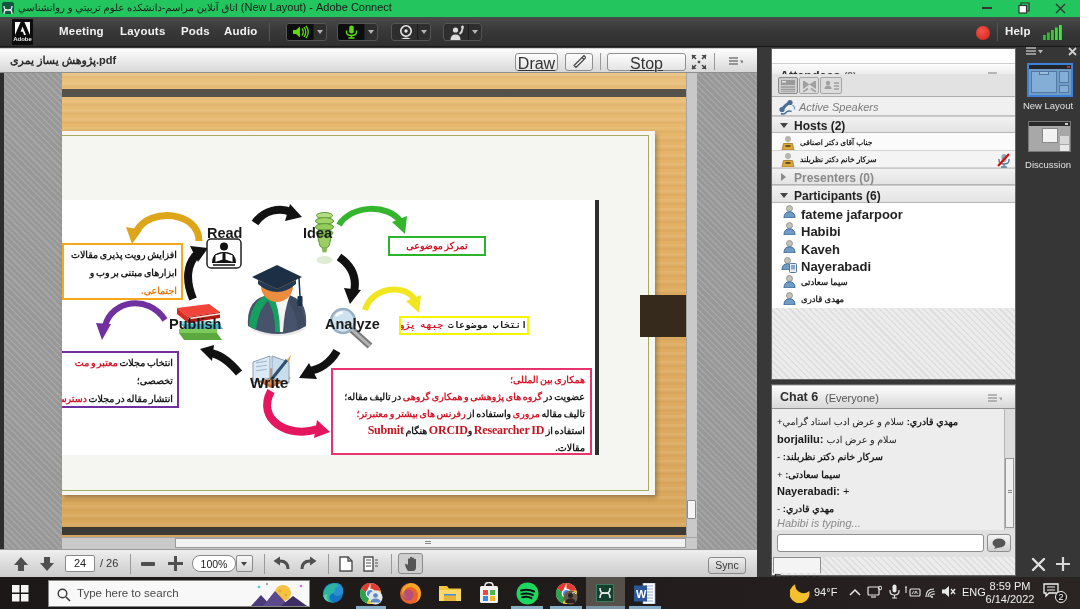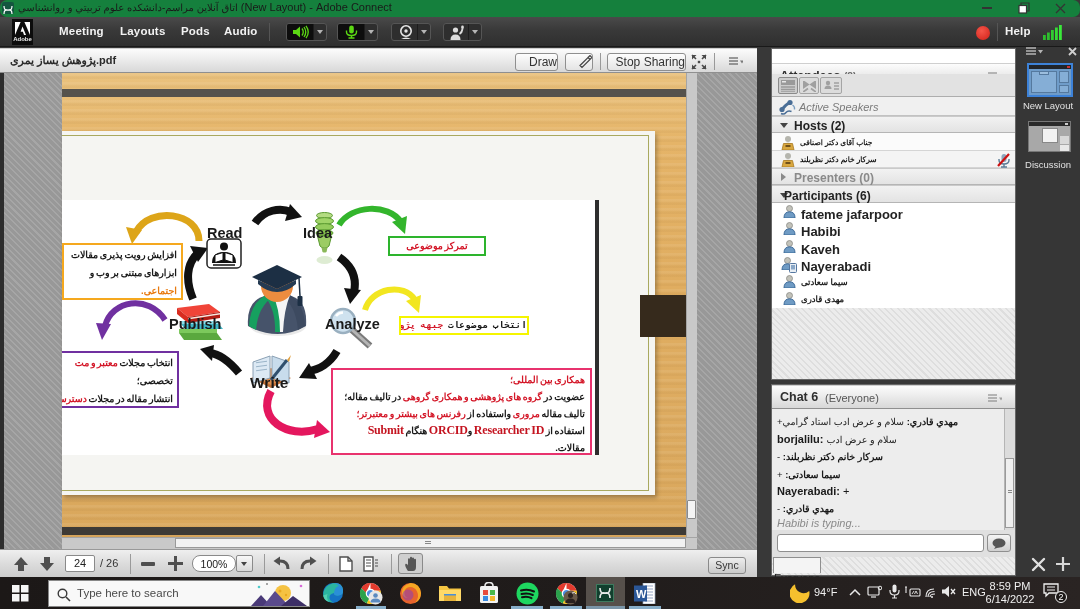--- a/index.html
+++ b/index.html
@@ -2,39 +2,39 @@
 <html><head>
 <meta charset="utf-8">
 <style>
 * { margin:0; padding:0; box-sizing:border-box; }
 html,body { width:1080px; height:609px; overflow:hidden; }
 body { font-family:"Liberation Sans", sans-serif; }
 #page { position:relative; width:1080px; height:609px; background:#383838; overflow:hidden; }
 .abs { position:absolute; }
 
 
-#titlebar { left:0; top:0; width:1080px; height:17px; background:#15803d;border-radius:7px; }
+#titlebar { left:0; top:0; width:1080px; height:17px; background:#22c55e; }
 #titleicon { left:2px; top:2px; width:12px; height:12px; background:#14553f; border-radius:2px; }
 #titletext { left:18px; top:1px; width:700px; height:15px; font-size:11px; color:#1a1a1a; white-space:nowrap; }
 .winbtn { top:3px; color:#333; font-size:11px; }
 
 
 #menubar { left:0; top:17px; width:1080px; height:30px; background:linear-gradient(#4a4a4a,#393939 45%,#2f2f2f); border-bottom:1px solid #191919; }
 #adobelogo { left:12px; top:2px; width:21px; height:26px; background:#0c0c0c; }
 .menuitem { top:8px; color:#f2f2f2; font-size:11.5px; font-weight:bold; letter-spacing:0.2px; }
 .mbtn-group { top:6px; height:18px; border:1px solid #555; border-radius:3px; background:#2e2e2e; }
 .mbtn-drop { position:absolute; right:0; top:0; width:13px; height:16px; border-left:1px solid #1d1d1d; }
 .mbtn-drop:after { content:""; position:absolute; left:3px; top:6px; border:3.5px solid transparent; border-top:4px solid #b5b5b5; }
 
 
 #sharepod { left:0px; top:48px; width:757px; height:529px; background:#cfcfcf; }
 .podheader { background:linear-gradient(#fcfcfc,#ececec 45%,#d8d8d8); border-bottom:1px solid #8f8f8f; border-top:1px solid #cfcfcf; }
 #shareheader { left:0; top:0; width:757px; height:25px; }
 #sharetitle { left:10px; top:5px; font-size:11px; font-weight:bold; color:#2b2b2b; }
-.hbtn { top:4px; height:18px; border:1px solid #8f8f8f; border-radius:3px; background:linear-gradient(#fdfdfd,#e4e4e4); font-size:12px; color:#333; text-align:right; }
+.hbtn { top:4px; height:18px; border:1px solid #8f8f8f; border-radius:3px; background:linear-gradient(#fdfdfd,#e4e4e4); font-size:16px; color:#333; text-align:center;text-decoration:underline; }
 #sharecontent { left:0; top:25px; width:757px; height:476px; background:#9a9a9a; overflow:hidden; }
 .hatchdark { background:repeating-linear-gradient(45deg, #989898 0 3px, #a6a6a6 3px 4.5px); }
 .hatchlight { background:repeating-linear-gradient(45deg, #ececec 0 3px, #dedede 3px 4.5px); }
 #tanarea { left:62px; top:0; width:624px; height:464px; background:repeating-linear-gradient(180deg, rgba(255,255,255,0.07) 0 2px, rgba(120,80,30,0.05) 4px 6px, transparent 6px 9px), linear-gradient(180deg,#eac27e 0%, #e5b468 15%, #e0ad60 45%, #ddab60 75%, #d9a75c 100%); }
 #controlbar { left:0; top:501px; width:757px; height:28px; background:linear-gradient(#efefef,#dcdcdc 50%,#cccccc); border-top:1px solid #999; }
 .fa { font-size:9.5px; color:#1a1a1a; white-space:nowrap; overflow:hidden; word-spacing:-1px; letter-spacing:-0.2px; }
 .red { color:#d41829; }
 .lat { color:#c41420; font-family:"Liberation Serif", serif; font-size:12px; }
 
 
@@ -413,21 +413,21 @@
       <rect x="4.5" y="1" width="5" height="8" rx="2.5" fill="#8ca6bc"></rect>
       <path d="M2,6 L2,7 Q2,11 7,11 Q12,11 12,7 L12,6 M7,11 L7,14 M4,14 L10,14" stroke="#5a7a95" stroke-width="1.4" fill="none"></path>
       <line x1="1" y1="13" x2="12" y2="1" stroke="#cc1111" stroke-width="2.2"></line>
     </svg>
     <div class="abs secthead" style="left:0; top:119px; width:243px; height:17px;">
       <div class="abs" style="left:9px; top:4px; border:4px solid transparent; border-left:5px solid #8a8a8a;"></div>
       <div class="abs" style="left:22px; top:2px; font-size:12px; font-weight:bold; color:#8a8a8a;">Presenters (0)</div>
     </div>
     <div class="abs secthead" style="left:0; top:136px; width:243px; height:18px;">
       <div class="abs" style="left:8px; top:7px; border:4px solid transparent; border-top:5px solid #444;"></div>
-      <div class="abs" style="left:12px; top:3px; font-size:12px; font-weight:bold; color:#222;">Participants (6)</div>
+      <div class="abs" style="left:22px; top:3px; font-size:12px; font-weight:bold; color:#222;">Participants (6)</div>
     </div>
     <svg class="abs pico" style="left:11px; top:156px;">
         <use href="#pic"></use>
       </svg>
     <svg class="abs pico" style="left:11px; top:173px;">
         <use href="#pic"></use>
       </svg>
     <svg class="abs pico" style="left:11px; top:191px;">
         <use href="#pic"></use>
       </svg>

